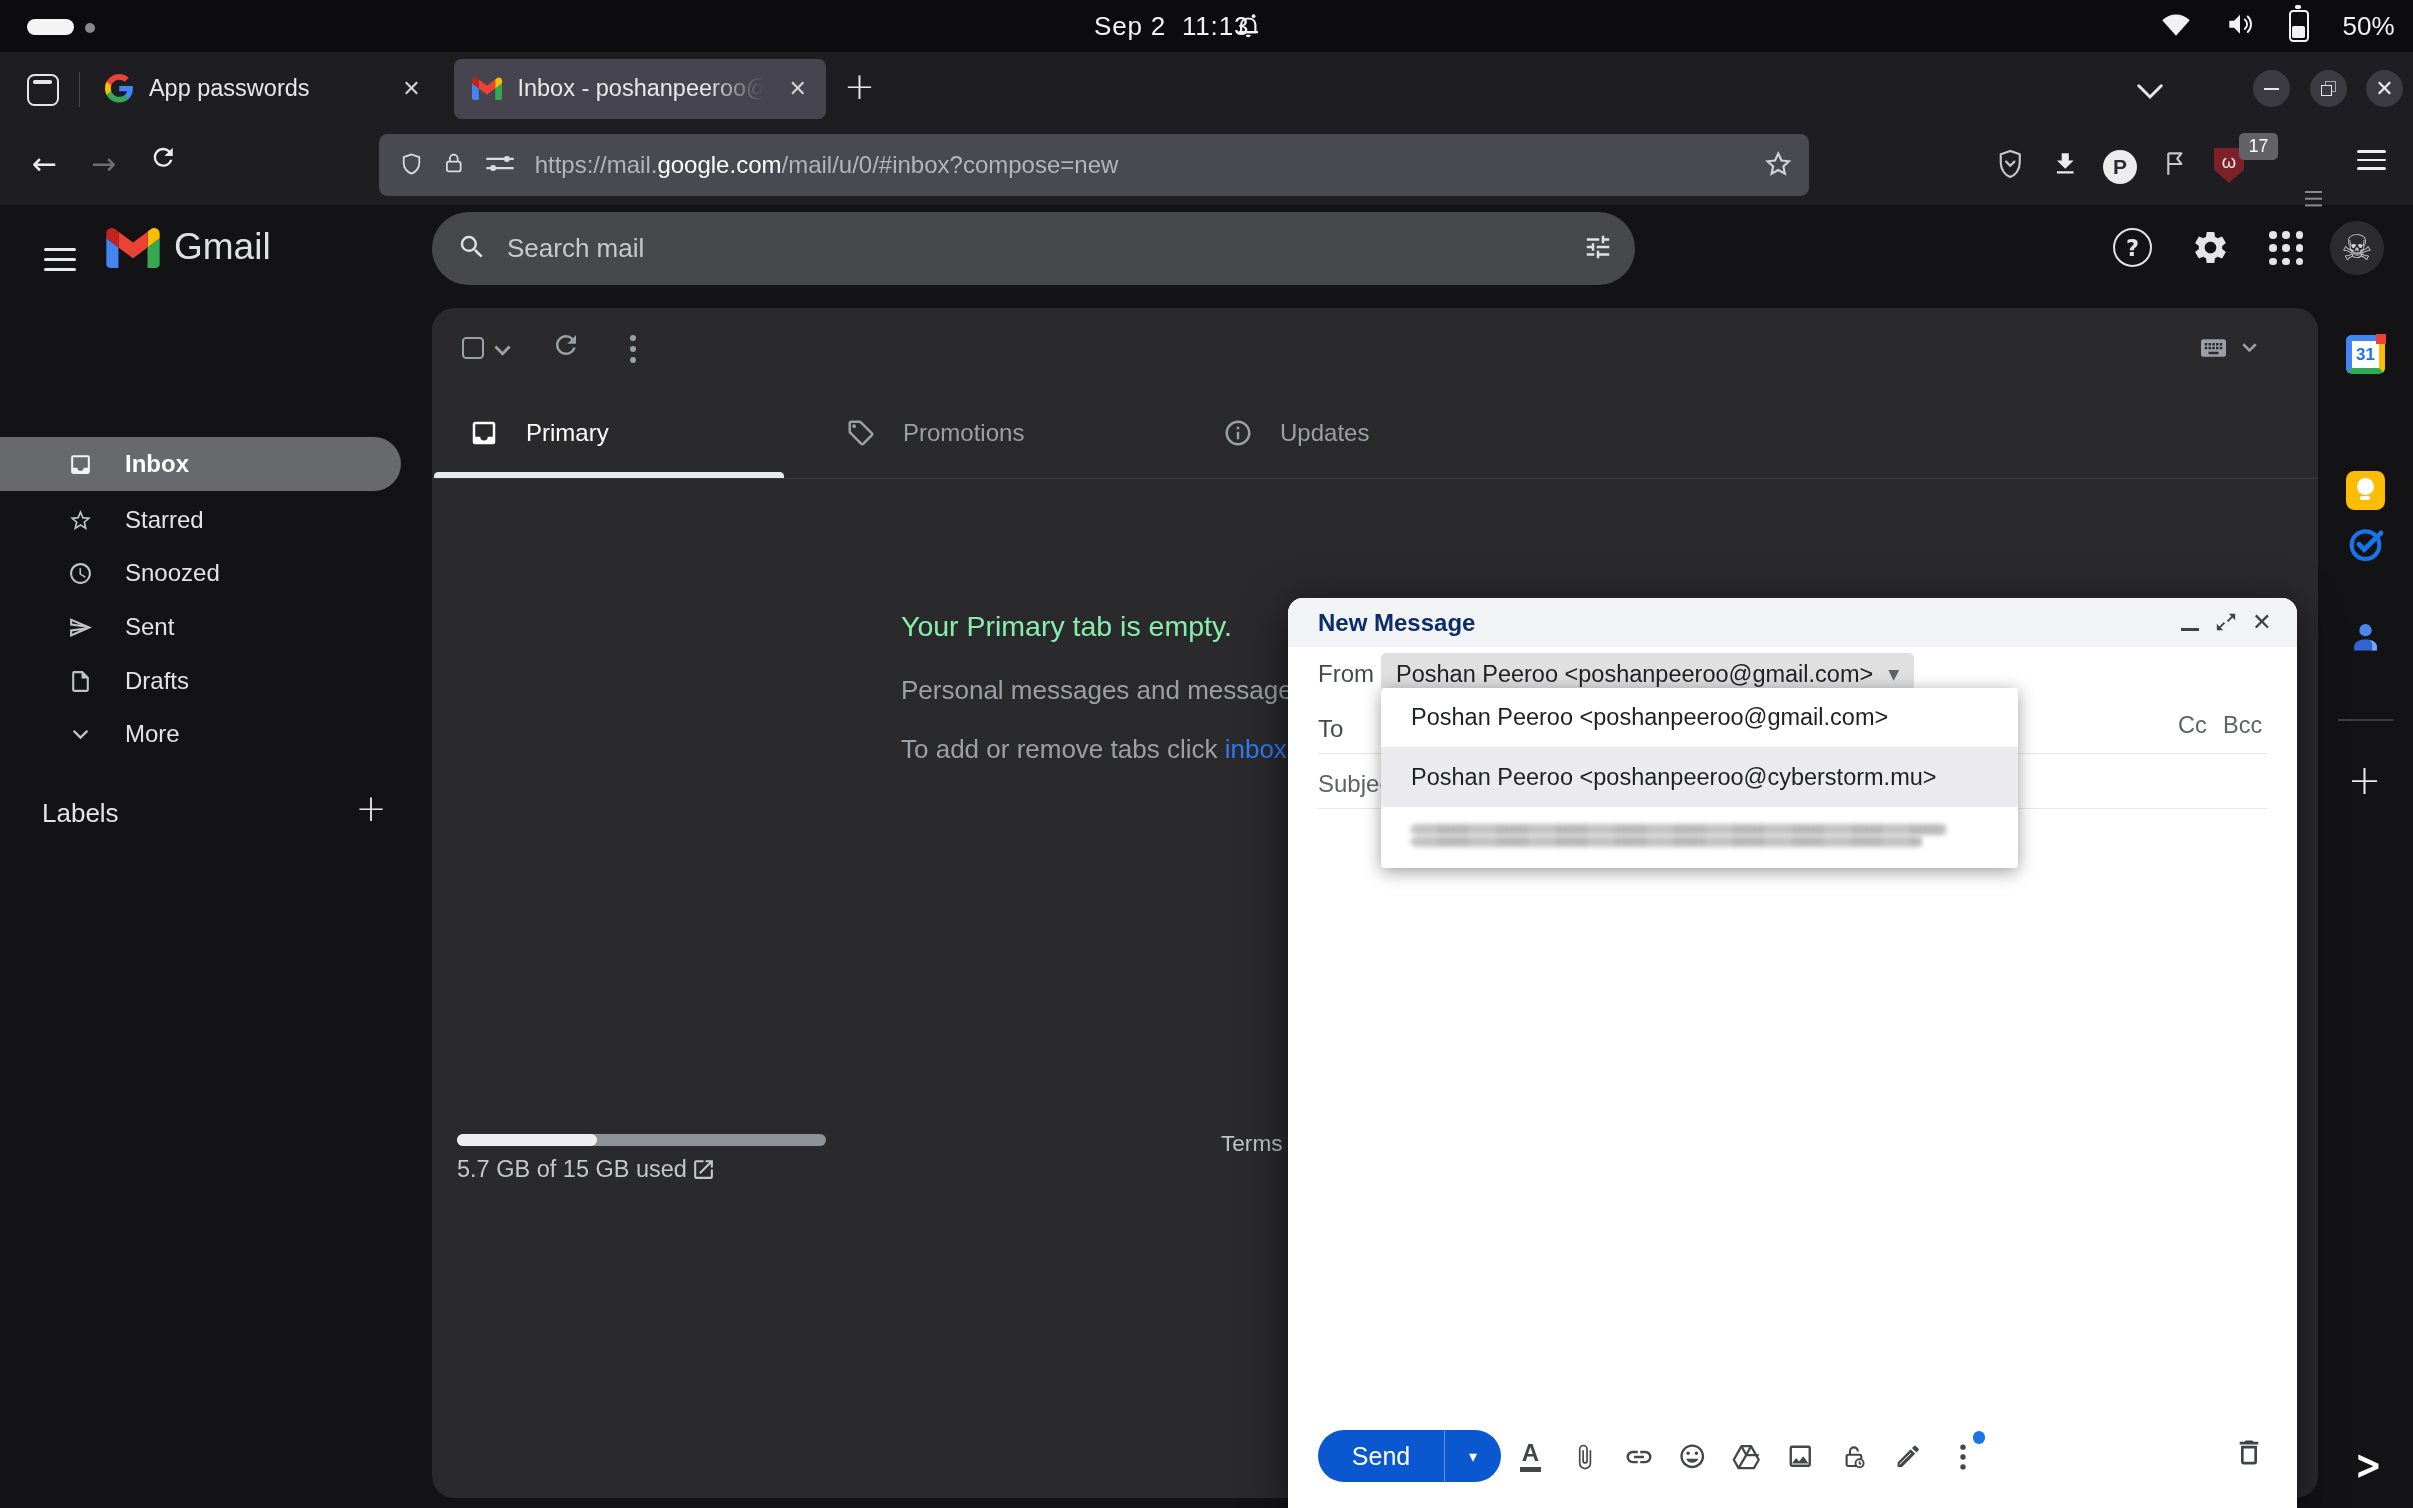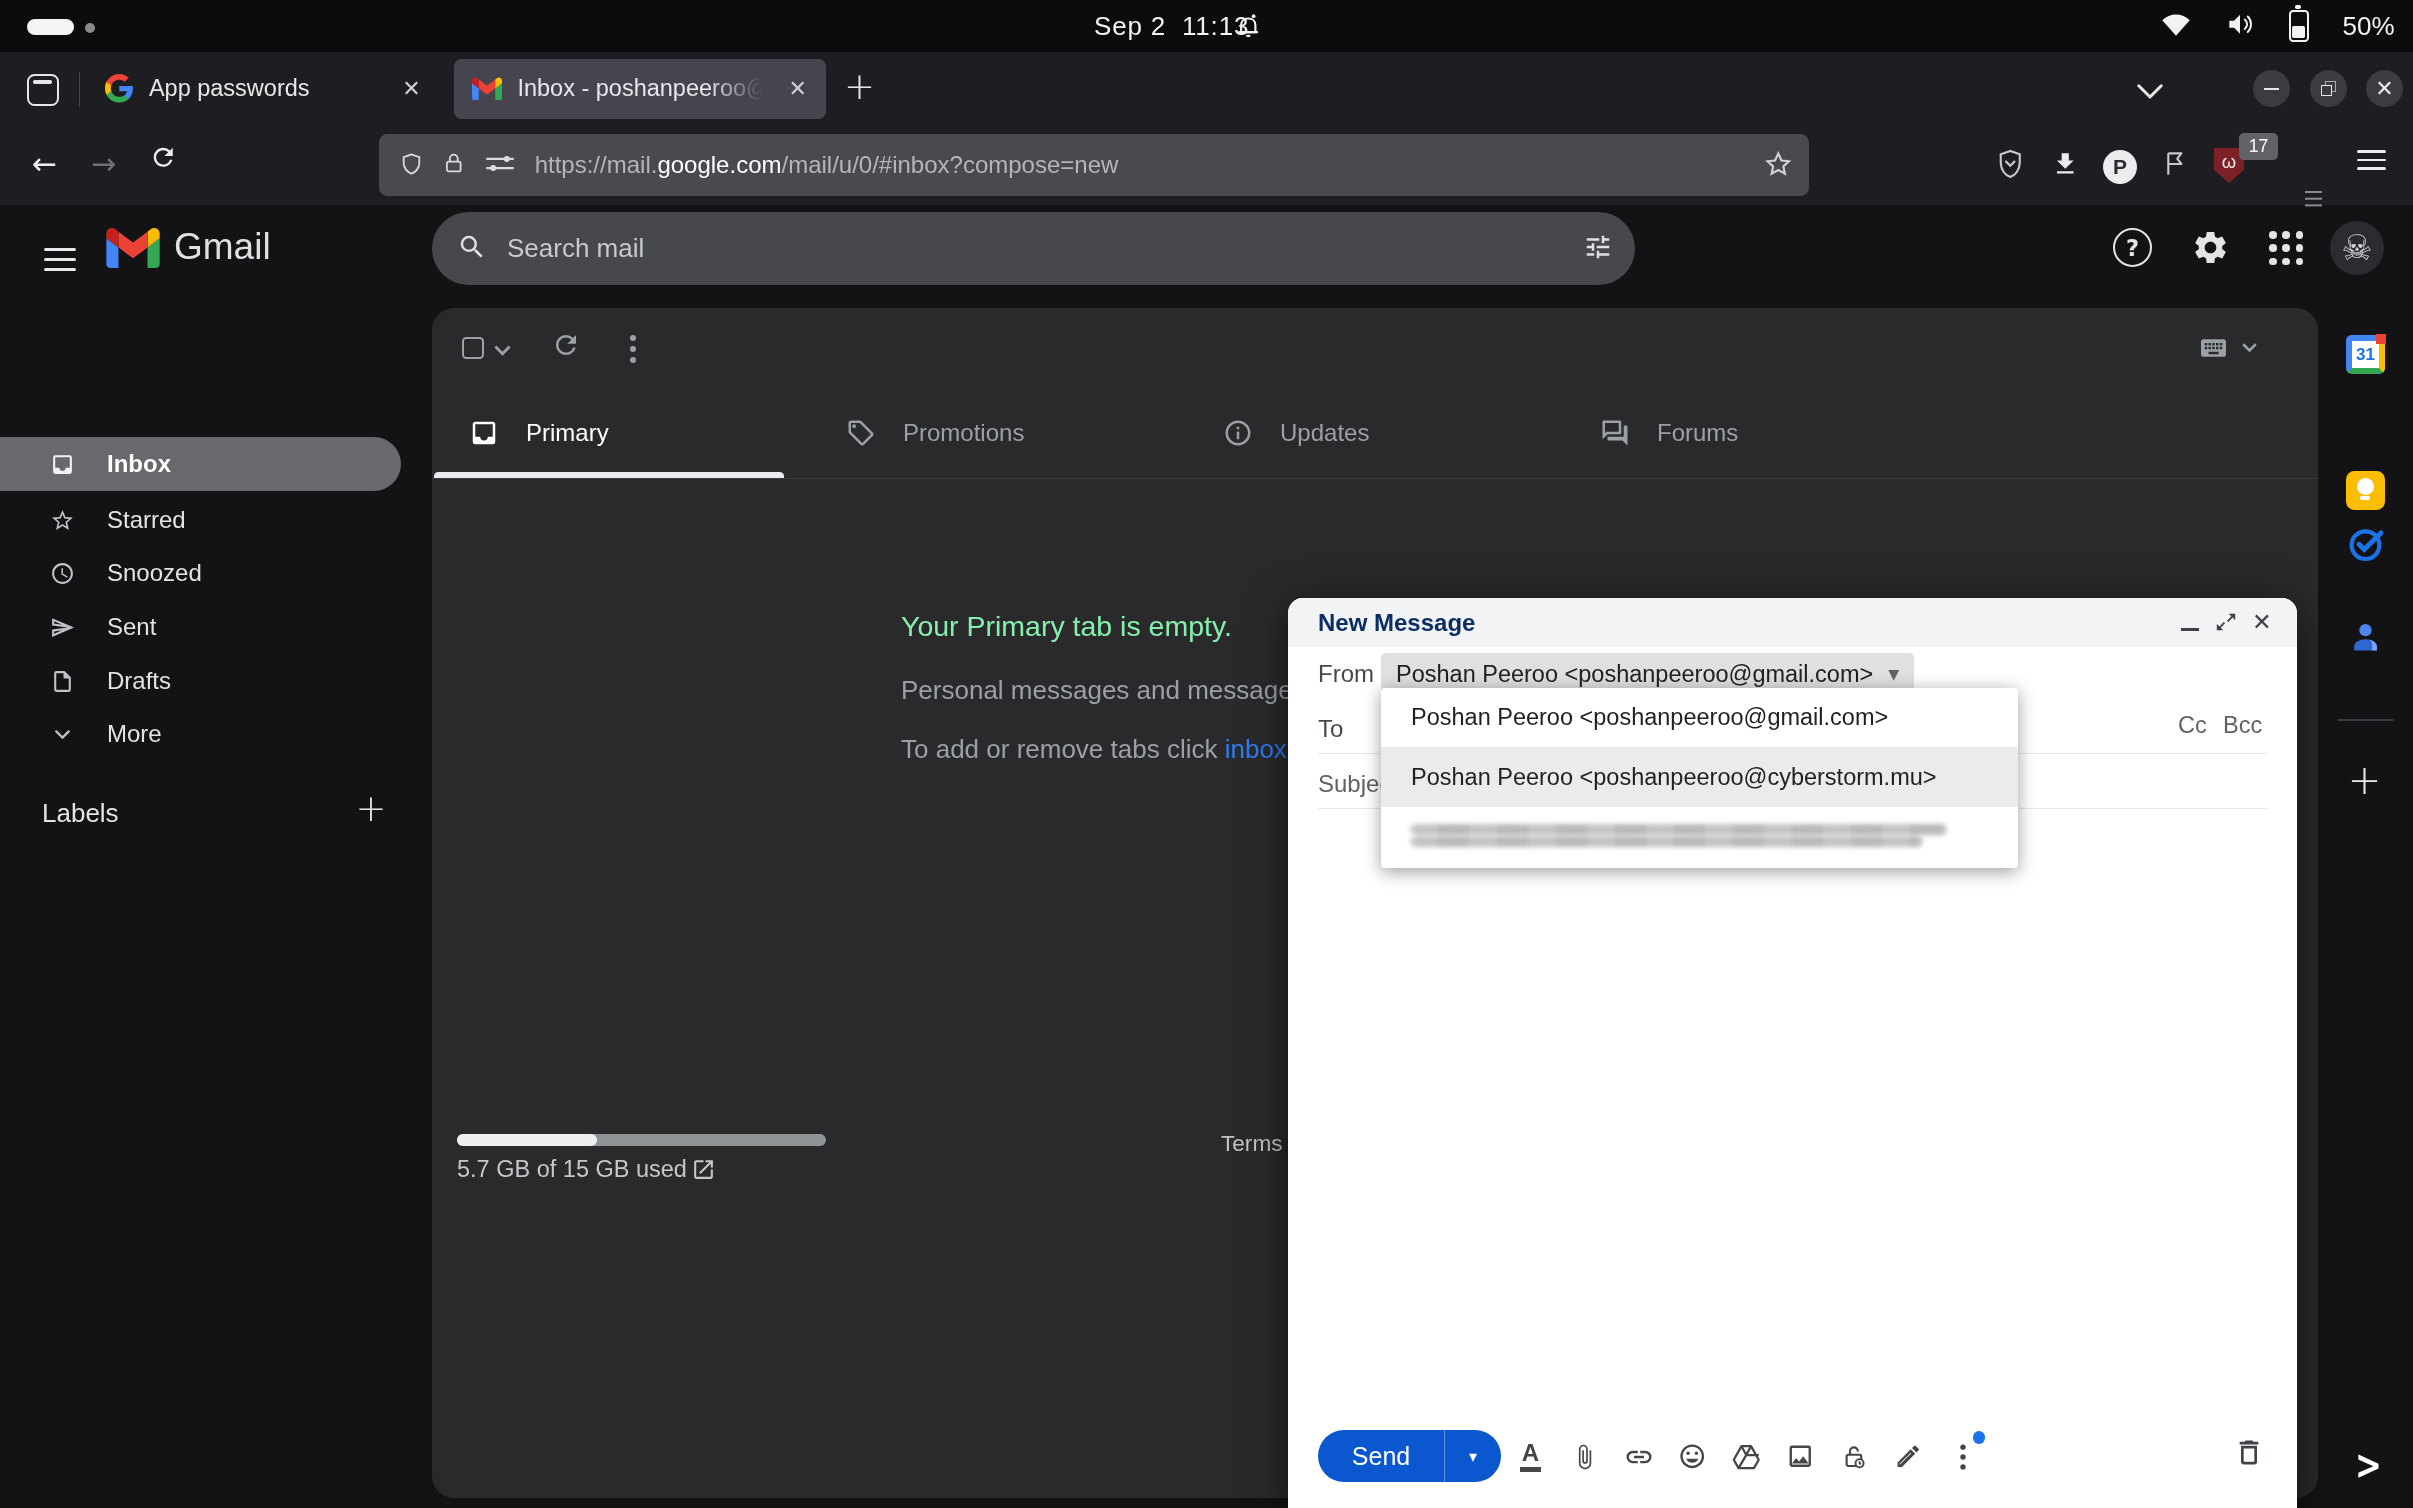--- a/index.html
+++ b/index.html
@@ -58,21 +58,21 @@
   .gmail-word { position:absolute; left:174px; top:226px; font-size:37px; color:#dfe1e4; }
   .gsearch { position:absolute; left:432px; top:212px; width:1203px; height:73px; background:#46484c; border-radius:37px; display:flex; align-items:center; padding:0 22px 0 25px; gap:20px; }
   .gsearch .ph { flex:1; font-size:26px; color:#c7cacd; }
   .helpbtn { position:absolute; left:2113px; top:228px; width:39px; height:39px; border:2.5px solid #e4e4e7; border-radius:50%; color:#e4e4e7; font-size:22.6px; font-weight:bold; display:flex; align-items:center; justify-content:center; }
   .appgrid { position:absolute; left:2269px; top:231px; width:35px; height:35px; display:grid; grid-template-columns:repeat(3,1fr); gap:5px; }
   .appgrid i { width:7.5px; height:7.5px; background:#e4e4e7; border-radius:50%; }
   .avatar { position:absolute; left:2330px; top:221px; width:54px; height:54px; border-radius:50%; background:#2c2c30; color:#d4d4d8; font-size:35px; display:flex; align-items:center; justify-content:center; }
 
   .compose-pill { position:absolute; left:23.5px; top:323px; width:228px; height:84px; background:#fff; border-radius:42px; display:flex; align-items:center; padding-left:28.5px; gap:23.5px; box-shadow:0 1.7px 10px rgba(0,0,0,.45); }
   .compose-pill span { font-size:25px; font-weight:500; color:#444950; }
-  .navitem { position:absolute; left:0; width:401px; height:54px; display:flex; align-items:center; gap:32px; padding-left:50px; color:#e3e3e6; font-size:24px; }
+  .navitem { position:absolute; left:0; width:401px; height:54px; display:flex; align-items:center; gap:32px; padding-left:68px; color:#e3e3e6; font-size:24px; }
   .navitem.sel { background:#67696d; border-radius:0 28px 28px 0; color:#fff; font-weight:bold; }
   .labels-hdr { position:absolute; left:42px; top:798px; font-size:26px; color:#e4e4e7; }
   .labels-plus { position:absolute; left:349px; top:786px; width:44px; height:44px; font-size:37px; color:#e4e4e7; display:flex; align-items:center; justify-content:center; font-weight:300; }
 
   .panel { position:absolute; left:432px; top:308px; width:1886px; height:1190px; background:#2a2a2d; border-radius:22px; overflow:hidden; }
   .selbox { position:absolute; left:30px; top:28.5px; width:22px; height:22px; border:2.5px solid #9aa0a6; border-radius:4.2px; }
   .ptool { color:#9aa0a6; }
   .dots3 i { display:block; width:5.9px; height:5.9px; border-radius:50%; background:#9aa0a6; margin:5px 0; }
   .cattabs { position:absolute; left:0; top:80px; width:1886px; height:91px; display:flex; border-bottom:0.8px solid #39393e; }
   .cattab { position:relative; width:377px; display:flex; align-items:center; gap:27px; padding-left:37px; color:#9aa0a6; font-size:24px; }
@@ -371,26 +371,20 @@
             <path d="M21.41 11.58l-9-9C12.05 2.22 11.55 2 11 2H4c-1.1 0-2 .9-2 2v7c0 .55.22 1.05.59 1.42l9 9c.36.36.86.58 1.41.58.55 0 1.05-.22 1.41-.59l7-7c.37-.36.59-.86.59-1.41 0-.55-.23-1.06-.59-1.42zM13 20.01L4 11V4h7v-.01l9 9-7 7.02zM6.5 8a1.5 1.5 0 1 1 0-3 1.5 1.5 0 0 1 0 3z"></path>
           </svg>
         <span>Promotions</span>
       </div>
       <div class="cattab">
         <svg width="30" height="30" viewBox="0 0 24 24" fill="#9aa0a6">
             <path d="M11 7h2v2h-2zm0 4h2v6h-2zm1-9C6.48 2 2 6.48 2 12s4.48 10 10 10 10-4.48 10-10S17.52 2 12 2zm0 18c-4.41 0-8-3.59-8-8s3.59-8 8-8 8 3.59 8 8-3.59 8-8 8z"></path>
           </svg>
         <span>Updates</span>
       </div>
-      <div class="cattab">
-        <svg width="30" height="30" viewBox="0 0 24 24" fill="#9aa0a6">
-            <path d="M15 4v7H5.17L4 12.17V4h11m1-2H3a1 1 0 0 0-1 1v14l4-4h10a1 1 0 0 0 1-1V3a1 1 0 0 0-1-1zm5 4h-2v9H6v2a1 1 0 0 0 1 1h11l4 4V7a1 1 0 0 0-1-1z"></path>
-          </svg>
-        <span>Forums</span>
-      </div>
     </div>
 
     <div class="empty1">Your Primary tab is empty.</div>
     <div class="empty2">Personal messages and messages t</div>
     <div class="empty3"><span>To add or remove tabs click </span><a href="#">inbox se</a></div>
 
     <div class="quota-bar">
         <div class="quota-fill" style="width: 38%;"></div>
       </div>
     <div class="quota-txt">

